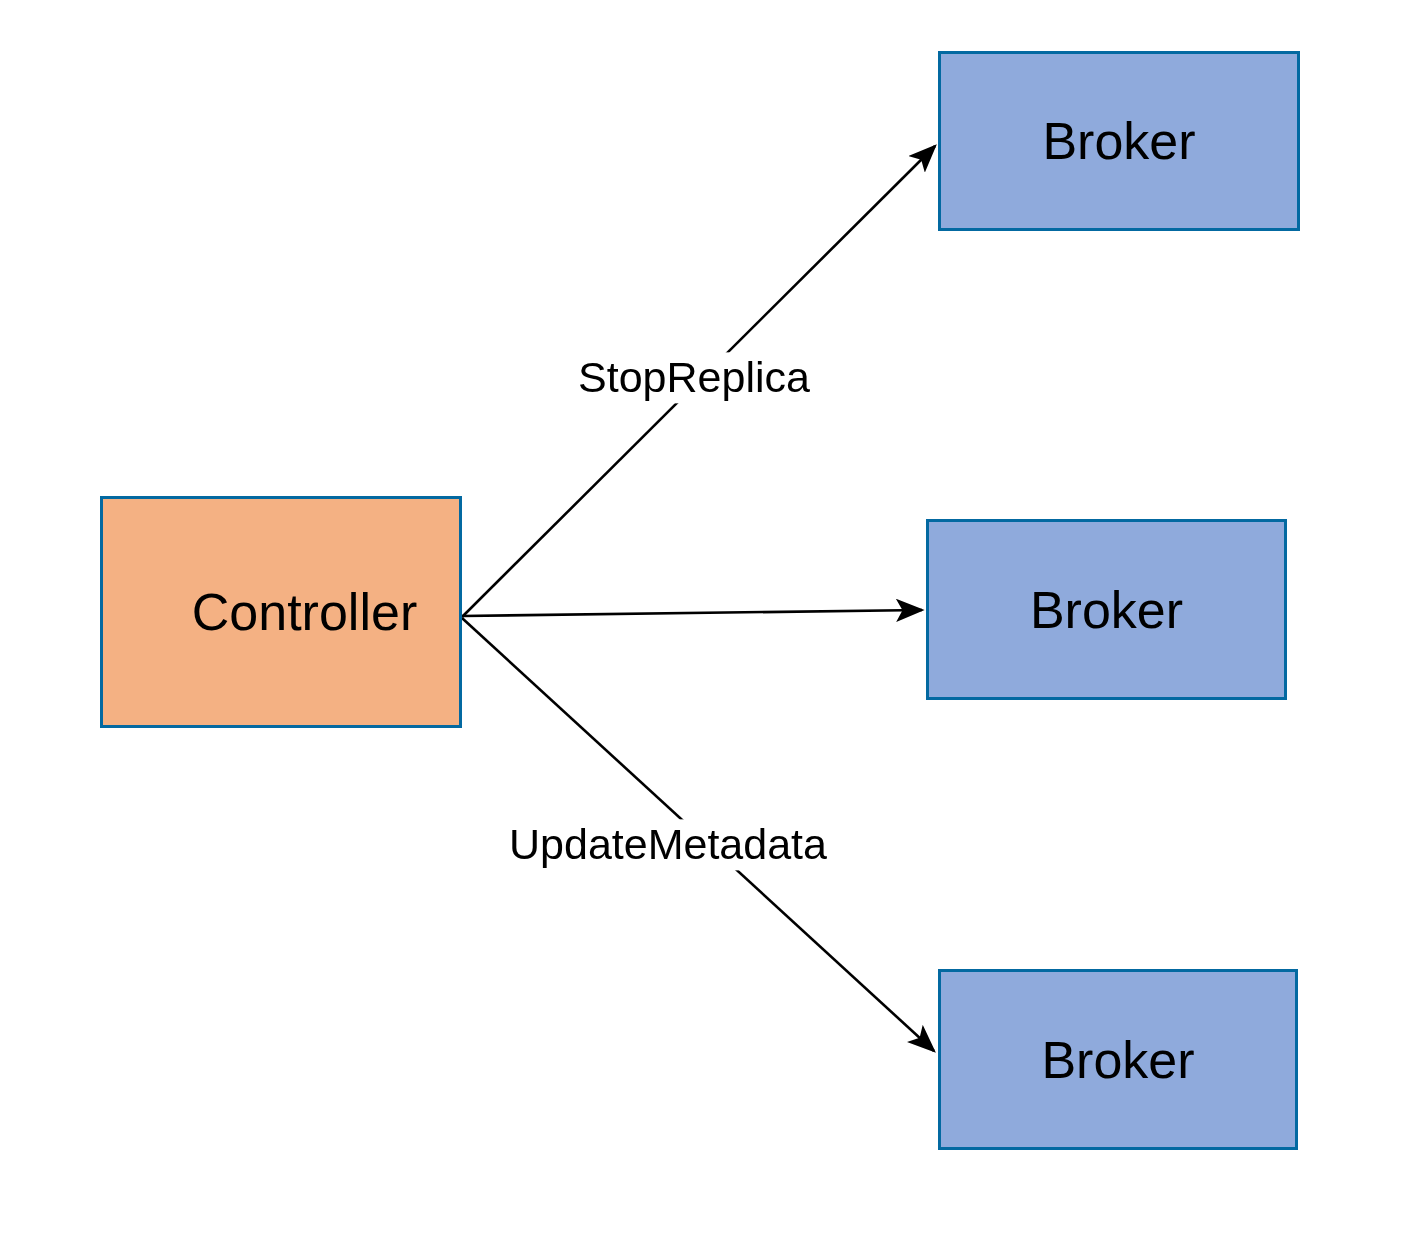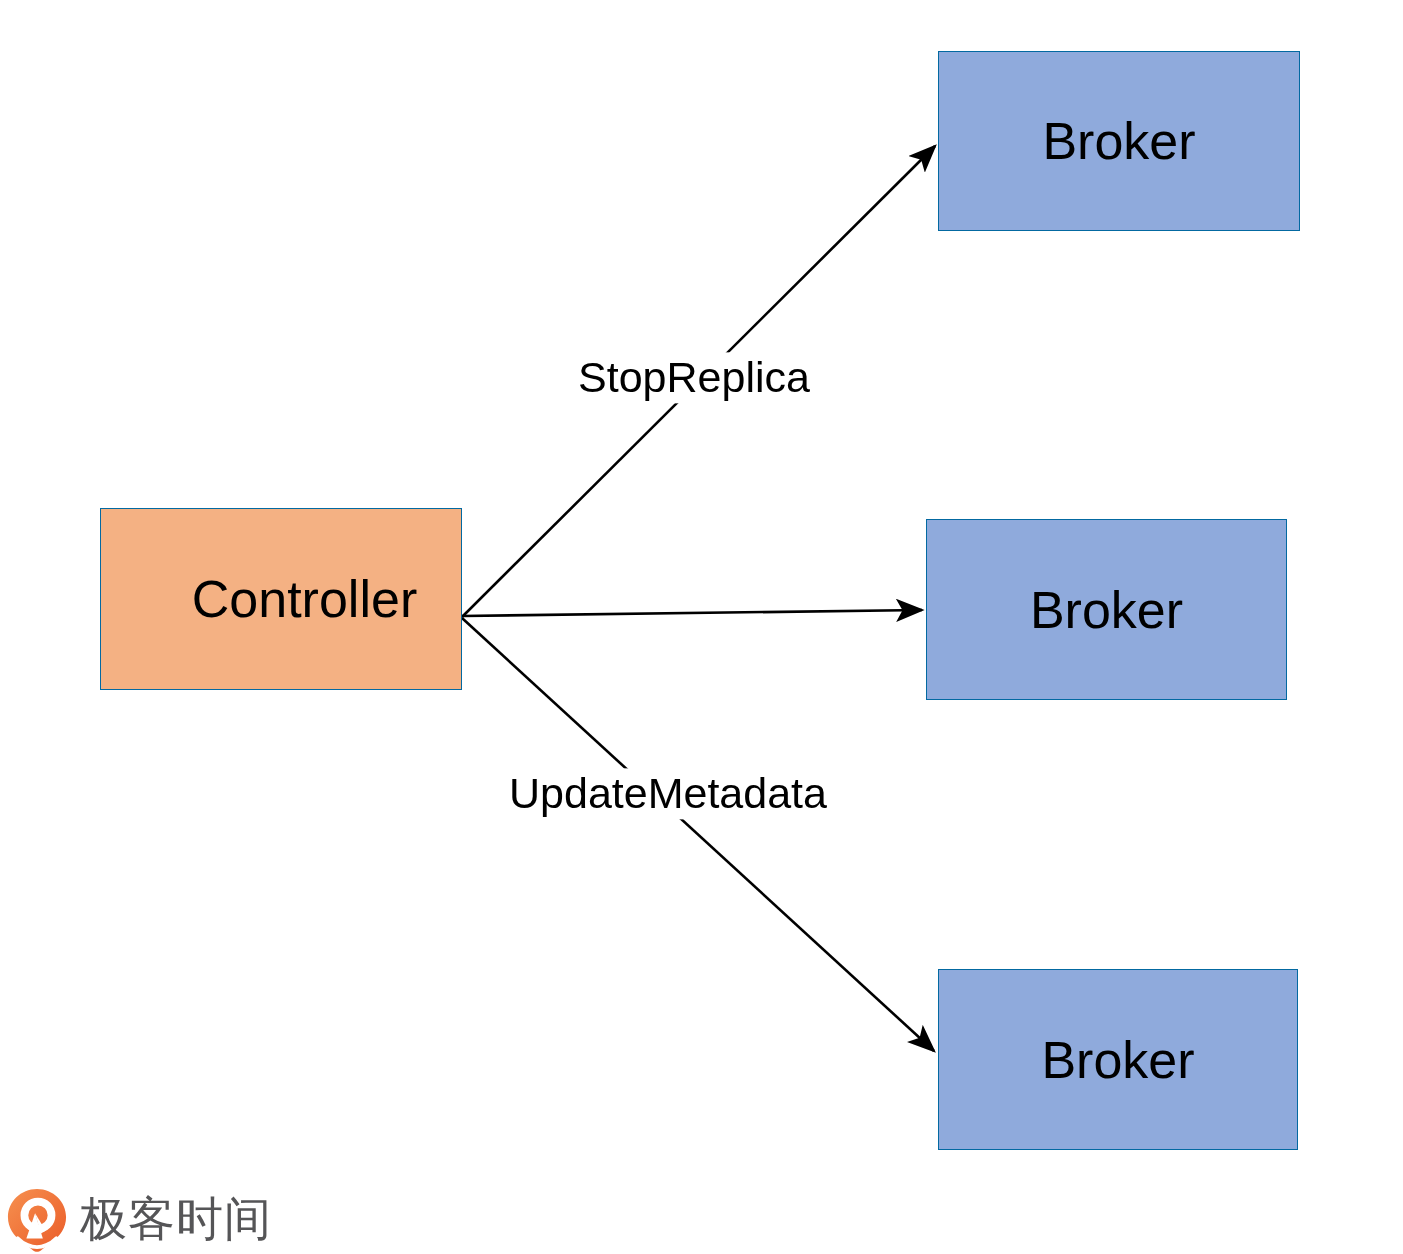--- a/index.html
+++ b/index.html
@@ -16,46 +16,46 @@
 
   .edge-layer {
     position: absolute;
     left: 0; top: 0;
     width: 1403px; height: 1254px;
     pointer-events: none;
   }
 
   .node {
     position: absolute;
-    border: 1px solid #0369a1;
+    border: 3px solid #0369a1;
     display: flex;
     align-items: center;
     justify-content: center;
     font-size: 52px;
     color: #000000;
     line-height: 1;
   }
-  .node-controller { left: 100px; top: 508px; width: 362px; height: 182px; padding-left: 47px; }
+  .node-controller { left: 100px; top: 496px; width: 362px; height: 232px; padding-left: 47px; }
   .node-broker-top { left: 938px; top: 51px;  width: 362px; height: 180px; }
   .node-broker-middle { left: 926px; top: 519px; width: 361px; height: 181px; }
   .node-broker-bottom { left: 938px; top: 969px; width: 360px; height: 181px; }
 
   .edge-label {
     position: absolute;
     transform: translate(-50%, -50%);
     background: #ffffff;
     padding: 2px 8px;
     font-size: 43px;
     color: #000000;
     white-space: nowrap;
     line-height: 1.1;
   }
   .label-leaderandisr { left: 694px; top: 378px; }
   .label-stopreplica  { left: 682px; top: 613px; }
-  .label-updatemetadata { left: 668px; top: 794px; }
+  .label-updatemetadata { left: 668px; top: 845px; }
 
   .logo {
     position: absolute;
     left: 6px;
     top: 1188px;
     display: flex;
     align-items: center;
     gap: 12px;
   }
   .logo-icon { width: 62px; height: 64px; display: block; }
@@ -99,36 +99,14 @@
 
   <div class="node node-broker-bottom" style="background-color: rgb(143, 170, 220);">
     <span>Broker</span>
   </div>
 
   <div class="edge-label label-leaderandisr">StopReplica</div>
 
 
   <div class="edge-label label-updatemetadata">UpdateMetadata</div>
 
-  <div class="logo">
-    <svg class="logo-icon" viewBox="0 0 64 66" xmlns="http://www.w3.org/2000/svg">
-      <defs>
-        <linearGradient id="logoGrad" x1="0" y1="0" x2="1" y2="1">
-          <stop offset="0" stop-color="#F6904F"></stop>
-          <stop offset="1" stop-color="#EA5B28"></stop>
-        </linearGradient>
-      </defs>
-
-      <path d="M32,1 C48.8,1 62,14 62,30 C62,41 56,50 47.5,55 L36,64.5
-               C33.8,66.3 30.2,66.3 28,64.5 L16.5,55
-               C8,50 2,41 2,30 C2,14 15.2,1 32,1 Z" fill="url(#logoGrad)"></path>
-
-      <path d="M12,52 C18,58.5 27,61 32,61 C37,61 46,58.5 52,52" fill="none" stroke="#ffffff" stroke-width="4" stroke-linecap="round"></path>
-
-      <circle cx="33" cy="28" r="14" fill="none" stroke="#ffffff" stroke-width="8"></circle>
-
-      <path d="M21,52 L38,52 L30,26 Z" fill="#ffffff"></path>
-      <path d="M30,26 L41,44 L36,47 Z" fill="#ffffff"></path>
-    </svg>
-    <span class="logo-text">极客时间</span>
-  </div>
 
 </div>
 
 </body></html>

